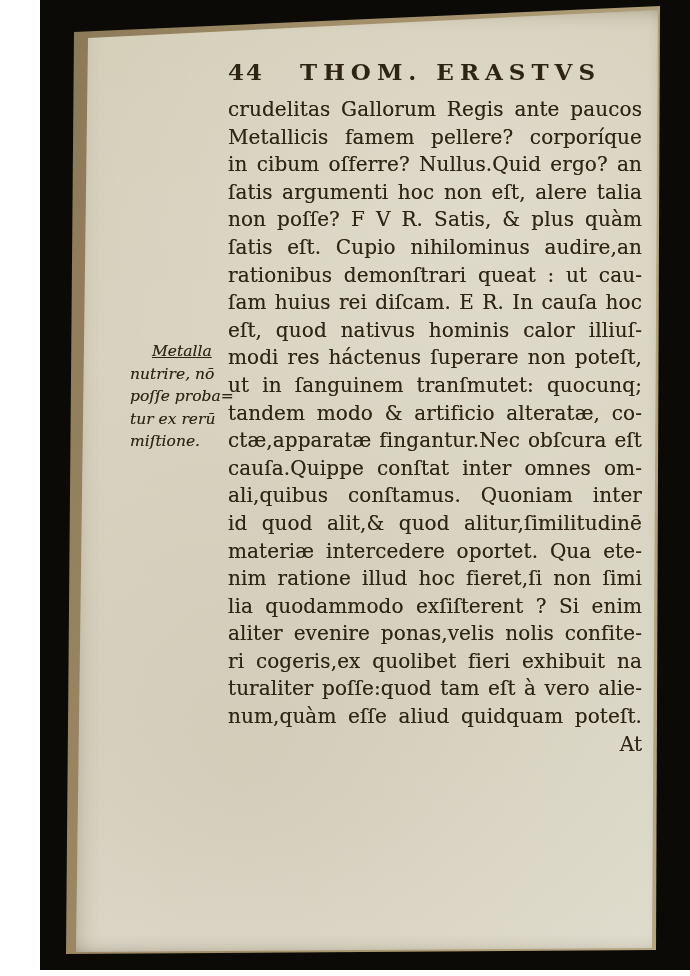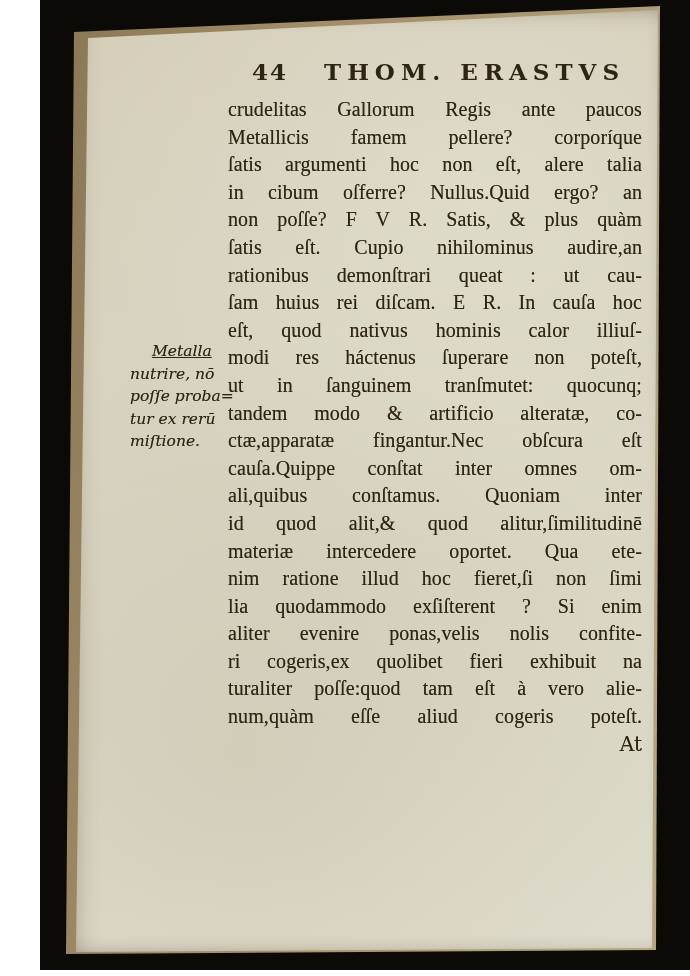--- a/index.html
+++ b/index.html
@@ -30,40 +30,38 @@
     box-shadow:inset 26px 0 30px -18px rgba(70,52,25,0.55),
                inset 0 14px 24px -14px rgba(70,52,25,0.40),
                inset -10px 0 18px -12px rgba(70,52,25,0.30),
                inset 0 -12px 20px -14px rgba(70,52,25,0.30);
   }
   .text-layer{position:absolute;inset:0;color:#2e2414;}
   .header-row{
     position:absolute;left:228px;top:58px;width:414px;
     display:flex;align-items:baseline;
     font-size:23px;
-    margin-left:24px;
   }
   .page-number{letter-spacing:2px;font-weight:bold;}
   .running-title{
     margin-left:36px;letter-spacing:6px;font-weight:bold;
     white-space:nowrap;
   }
   .body-block{
     position:absolute;left:228px;top:96px;width:414px;
     font-size:20px;line-height:27.6px;
   }
   .body-line{
     white-space:normal;
     text-align:justify;
     -moz-text-align-last:justify;
     text-align-last:justify;
     height:27.6px;overflow:visible;white-space:nowrap;
     letter-spacing:0.1px;
     text-shadow:0 0 0.5px rgba(46,36,20,0.55);
-    font-family:Liberation Serif, serif;
   }
   .catchword-line{
     text-align:right;text-align-last:right;height:27.6px;
     text-shadow:0 0 0.5px rgba(46,36,20,0.55);
   }
   .margin-note{
     position:absolute;left:130px;top:340px;width:96px;
     font-style:italic;font-size:15.5px;line-height:22.6px;
     text-shadow:0 0 0.4px rgba(46,36,20,0.5);
   }
@@ -92,38 +90,38 @@
       <div class="mn-line">Metalla</div>
       <div class="mn-line">nutrire, nō</div>
       <div class="mn-line">poſſe proba=</div>
       <div class="mn-line">tur ex rerū</div>
       <div class="mn-line">miſtione.</div>
     </div>
 
     <div class="body-block">
       <div class="body-line">crudelitas Gallorum Regis ante paucos</div>
       <div class="body-line">Metallicis famem pellere? corporíque</div>
+      <div class="body-line">in cibum oſferre? Nullus.Quid ergo? an</div>
       <div class="body-line">ſatis argumenti hoc non eſt, alere talia</div>
-      <div class="body-line">in cibum oſferre? Nullus.Quid ergo? an</div>
       <div class="body-line">non poſſe?  F V R.  Satis, &amp; plus quàm</div>
       <div class="body-line">ſatis eſt.  Cupio nihilominus audire,an</div>
       <div class="body-line">rationibus demonſtrari queat : ut cau-</div>
       <div class="body-line">ſam huius rei diſcam.  E R. In cauſa hoc</div>
       <div class="body-line">eſt, quod nativus hominis calor illiuſ-</div>
       <div class="body-line">modi res háctenus ſuperare non poteſt,</div>
       <div class="body-line">ut in ſanguinem tranſmutet: quocunq;</div>
       <div class="body-line">tandem modo &amp; artificio alteratæ, co-</div>
       <div class="body-line">ctæ,apparatæ fingantur.Nec obſcura eſt</div>
       <div class="body-line">cauſa.Quippe conſtat inter omnes om-</div>
       <div class="body-line">ali,quibus conſtamus.  Quoniam inter</div>
       <div class="body-line">id quod alit,&amp; quod alitur,ſimilitudinē</div>
       <div class="body-line">materiæ intercedere oportet.  Qua ete-</div>
       <div class="body-line">nim ratione illud hoc fieret,ſi non ſimi</div>
       <div class="body-line">lia quodammodo exſiſterent ?  Si enim</div>
       <div class="body-line">aliter evenire ponas,velis nolis confite-</div>
       <div class="body-line">ri cogeris,ex quolibet fieri exhibuit na</div>
       <div class="body-line">turaliter poſſe:quod tam eſt à vero alie-</div>
-      <div class="body-line">num,quàm eſſe aliud cogeris poteſt.</div>
+      <div class="body-line">num,quàm eſſe aliud quidquam poteſt.</div>
       <div class="catchword-line">At</div>
     </div>
 
   </div>
 </div>
 
 </body></html>

